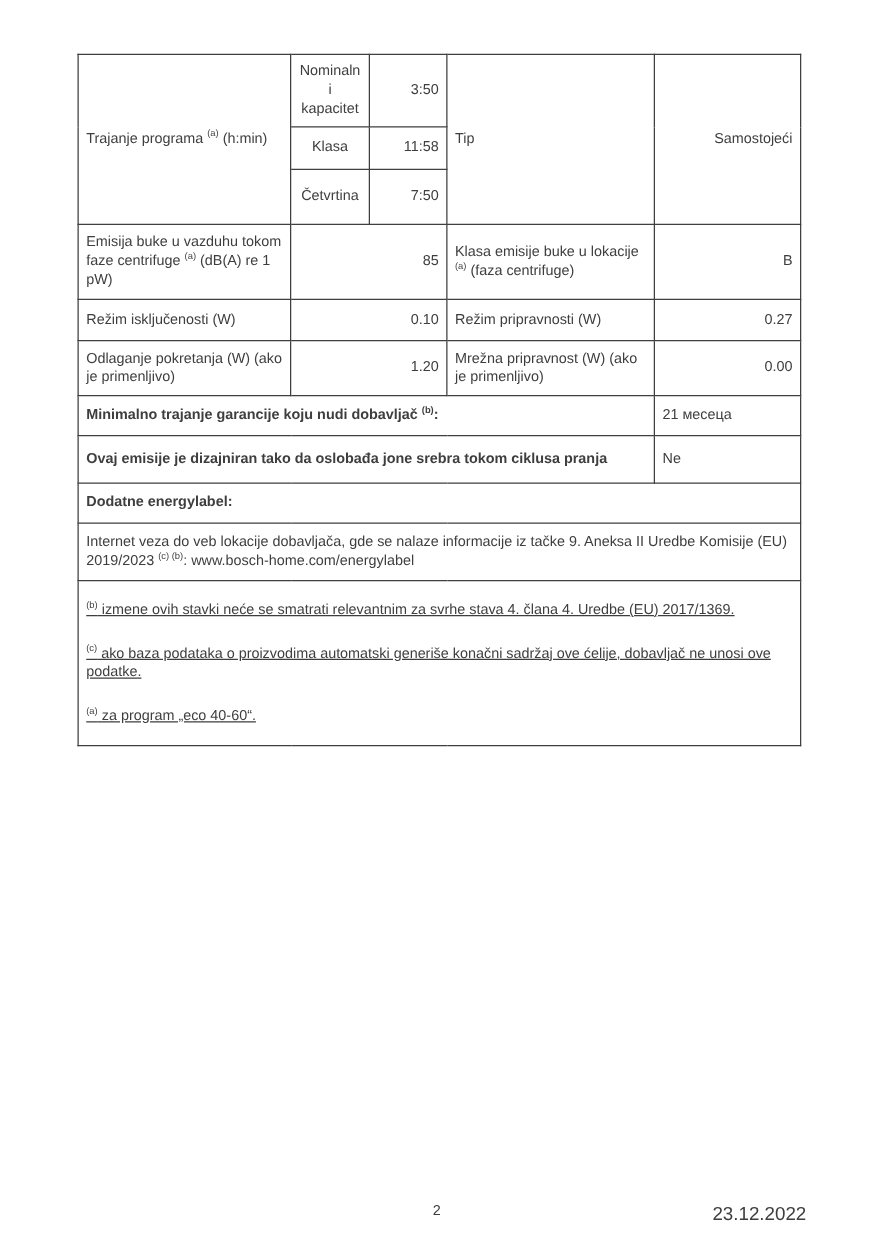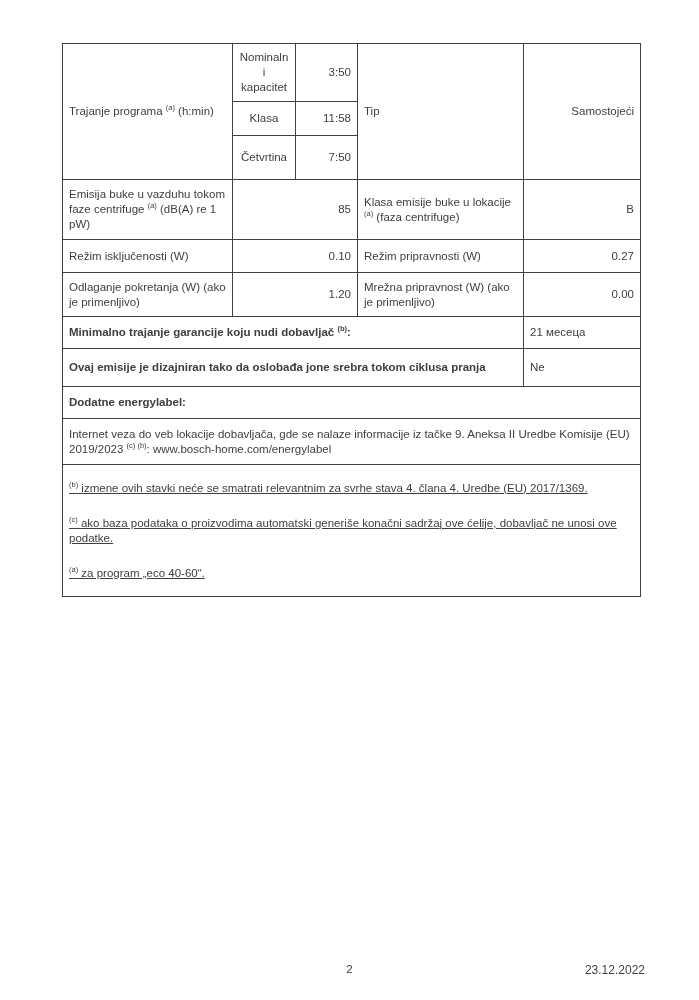--- a/index.html
+++ b/index.html
@@ -40,21 +40,21 @@
   td.link-cell { padding: 5px 6px; }
   .footer-pageno {
     position: absolute;
     left: 0; top: 963px; width: 699px;
     text-align: center;
     font-size: 11.5px;
   }
   .footer-date {
     position: absolute;
     right: 54px; top: 963px;
-    font-size: 12px;
+    font-size: 15px;
   }
 </style>
 </head>
 <body>
 
 <div class="page">
 
   <table class="product">
     <colgroup>
       <col style="width:170px">

